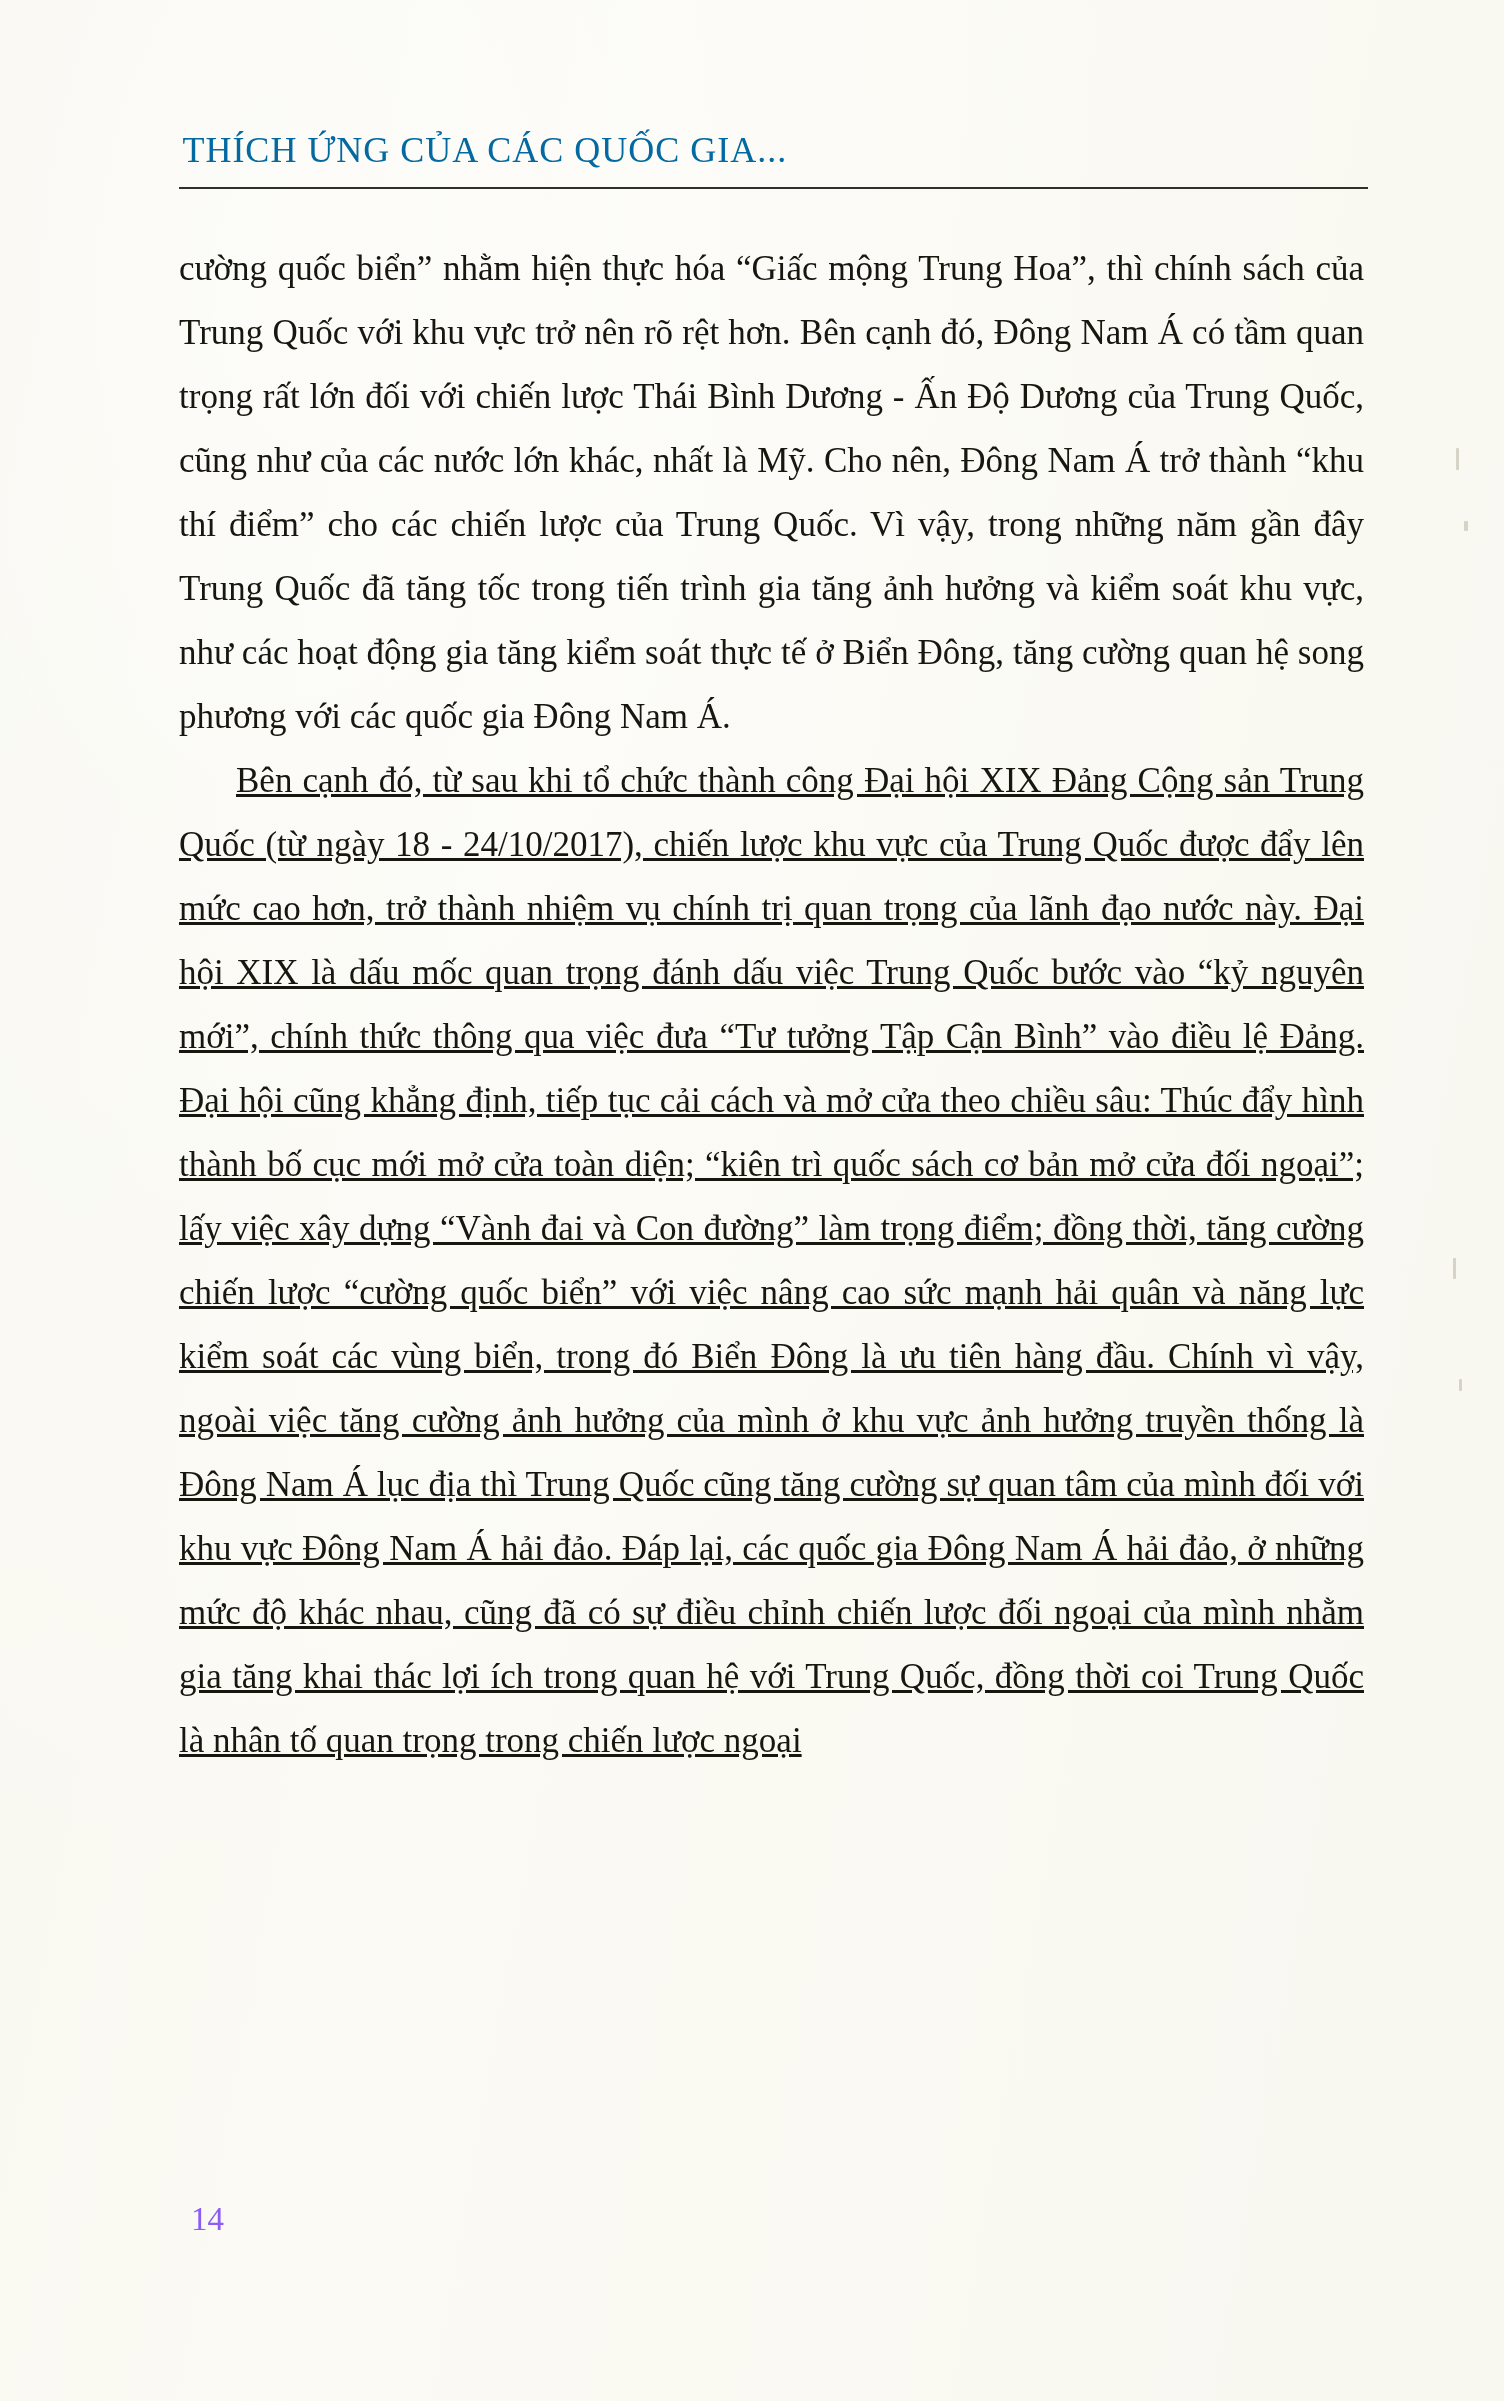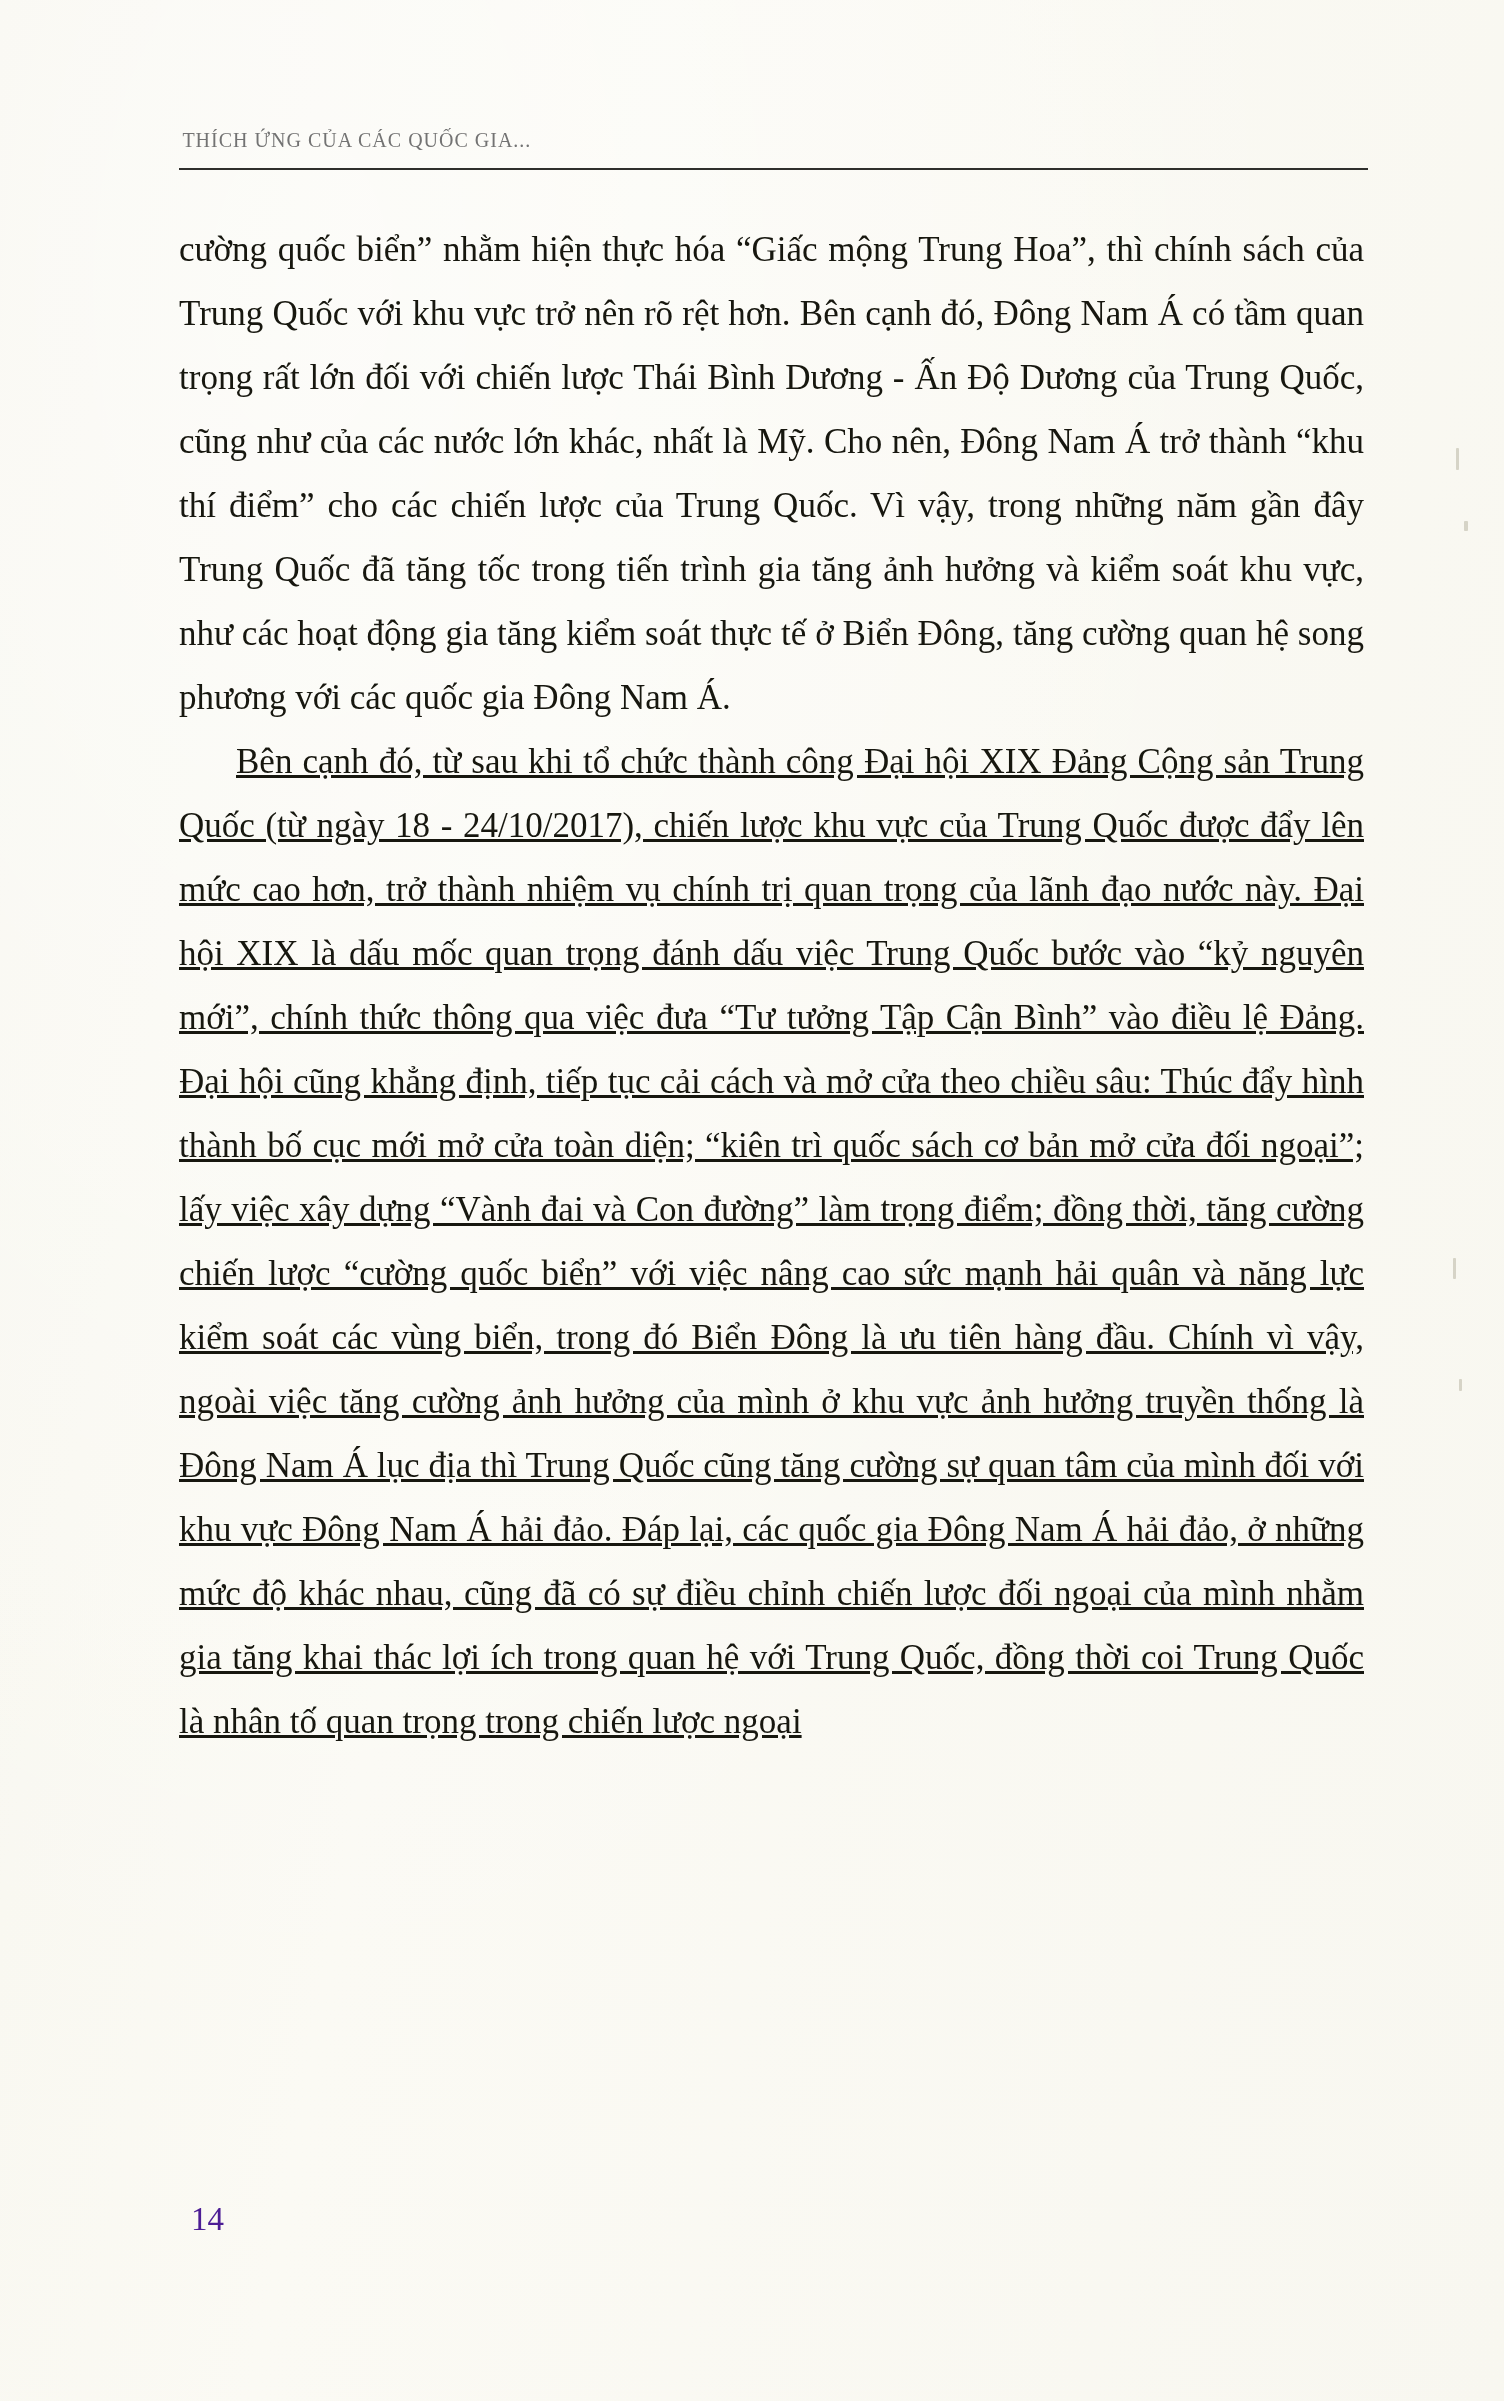--- a/index.html
+++ b/index.html
@@ -30,23 +30,23 @@
       linear-gradient(100deg, #f7f6ee 0%, #fbfaf4 35%, #f8f7f0 100%);
     pointer-events: none;
   }
   .content {
     position: absolute;
     left: 179px;
     top: 129px;
     width: 1189px;
   }
   .running-head {
-    font-size: 20px;
+    font-size: 36px;
     letter-spacing: 1px;
-    color: #737373;
+    color: #0369a1;
     font-family: "Liberation Serif", serif;
     white-space: nowrap;
     padding-left: 3.4px;
   }
   .head-rule {
     margin-top: 15.5px;
     height: 2.6px;
     background: #2f2f2c;
     width: 1189px;
   }
@@ -64,21 +64,21 @@
   }
   .body-text p.indent {
     text-indent: 57px;
     text-decoration: underline;
   }
   .folio {
     position: absolute;
     left: 191px;
     top: 2201px;
     font-size: 33px;
-    color: #4c1d95;
+    color: #8b5cf6;
     font-family: "Liberation Serif", serif;
   }
   
   .speck {
     position: absolute;
     background: #b9b6a4;
     opacity: .55;
     border-radius: 0.9px;
   }
   .speck.s1 { left: 1456px; top: 448px; width: 3.4px; height: 22.4px; }

